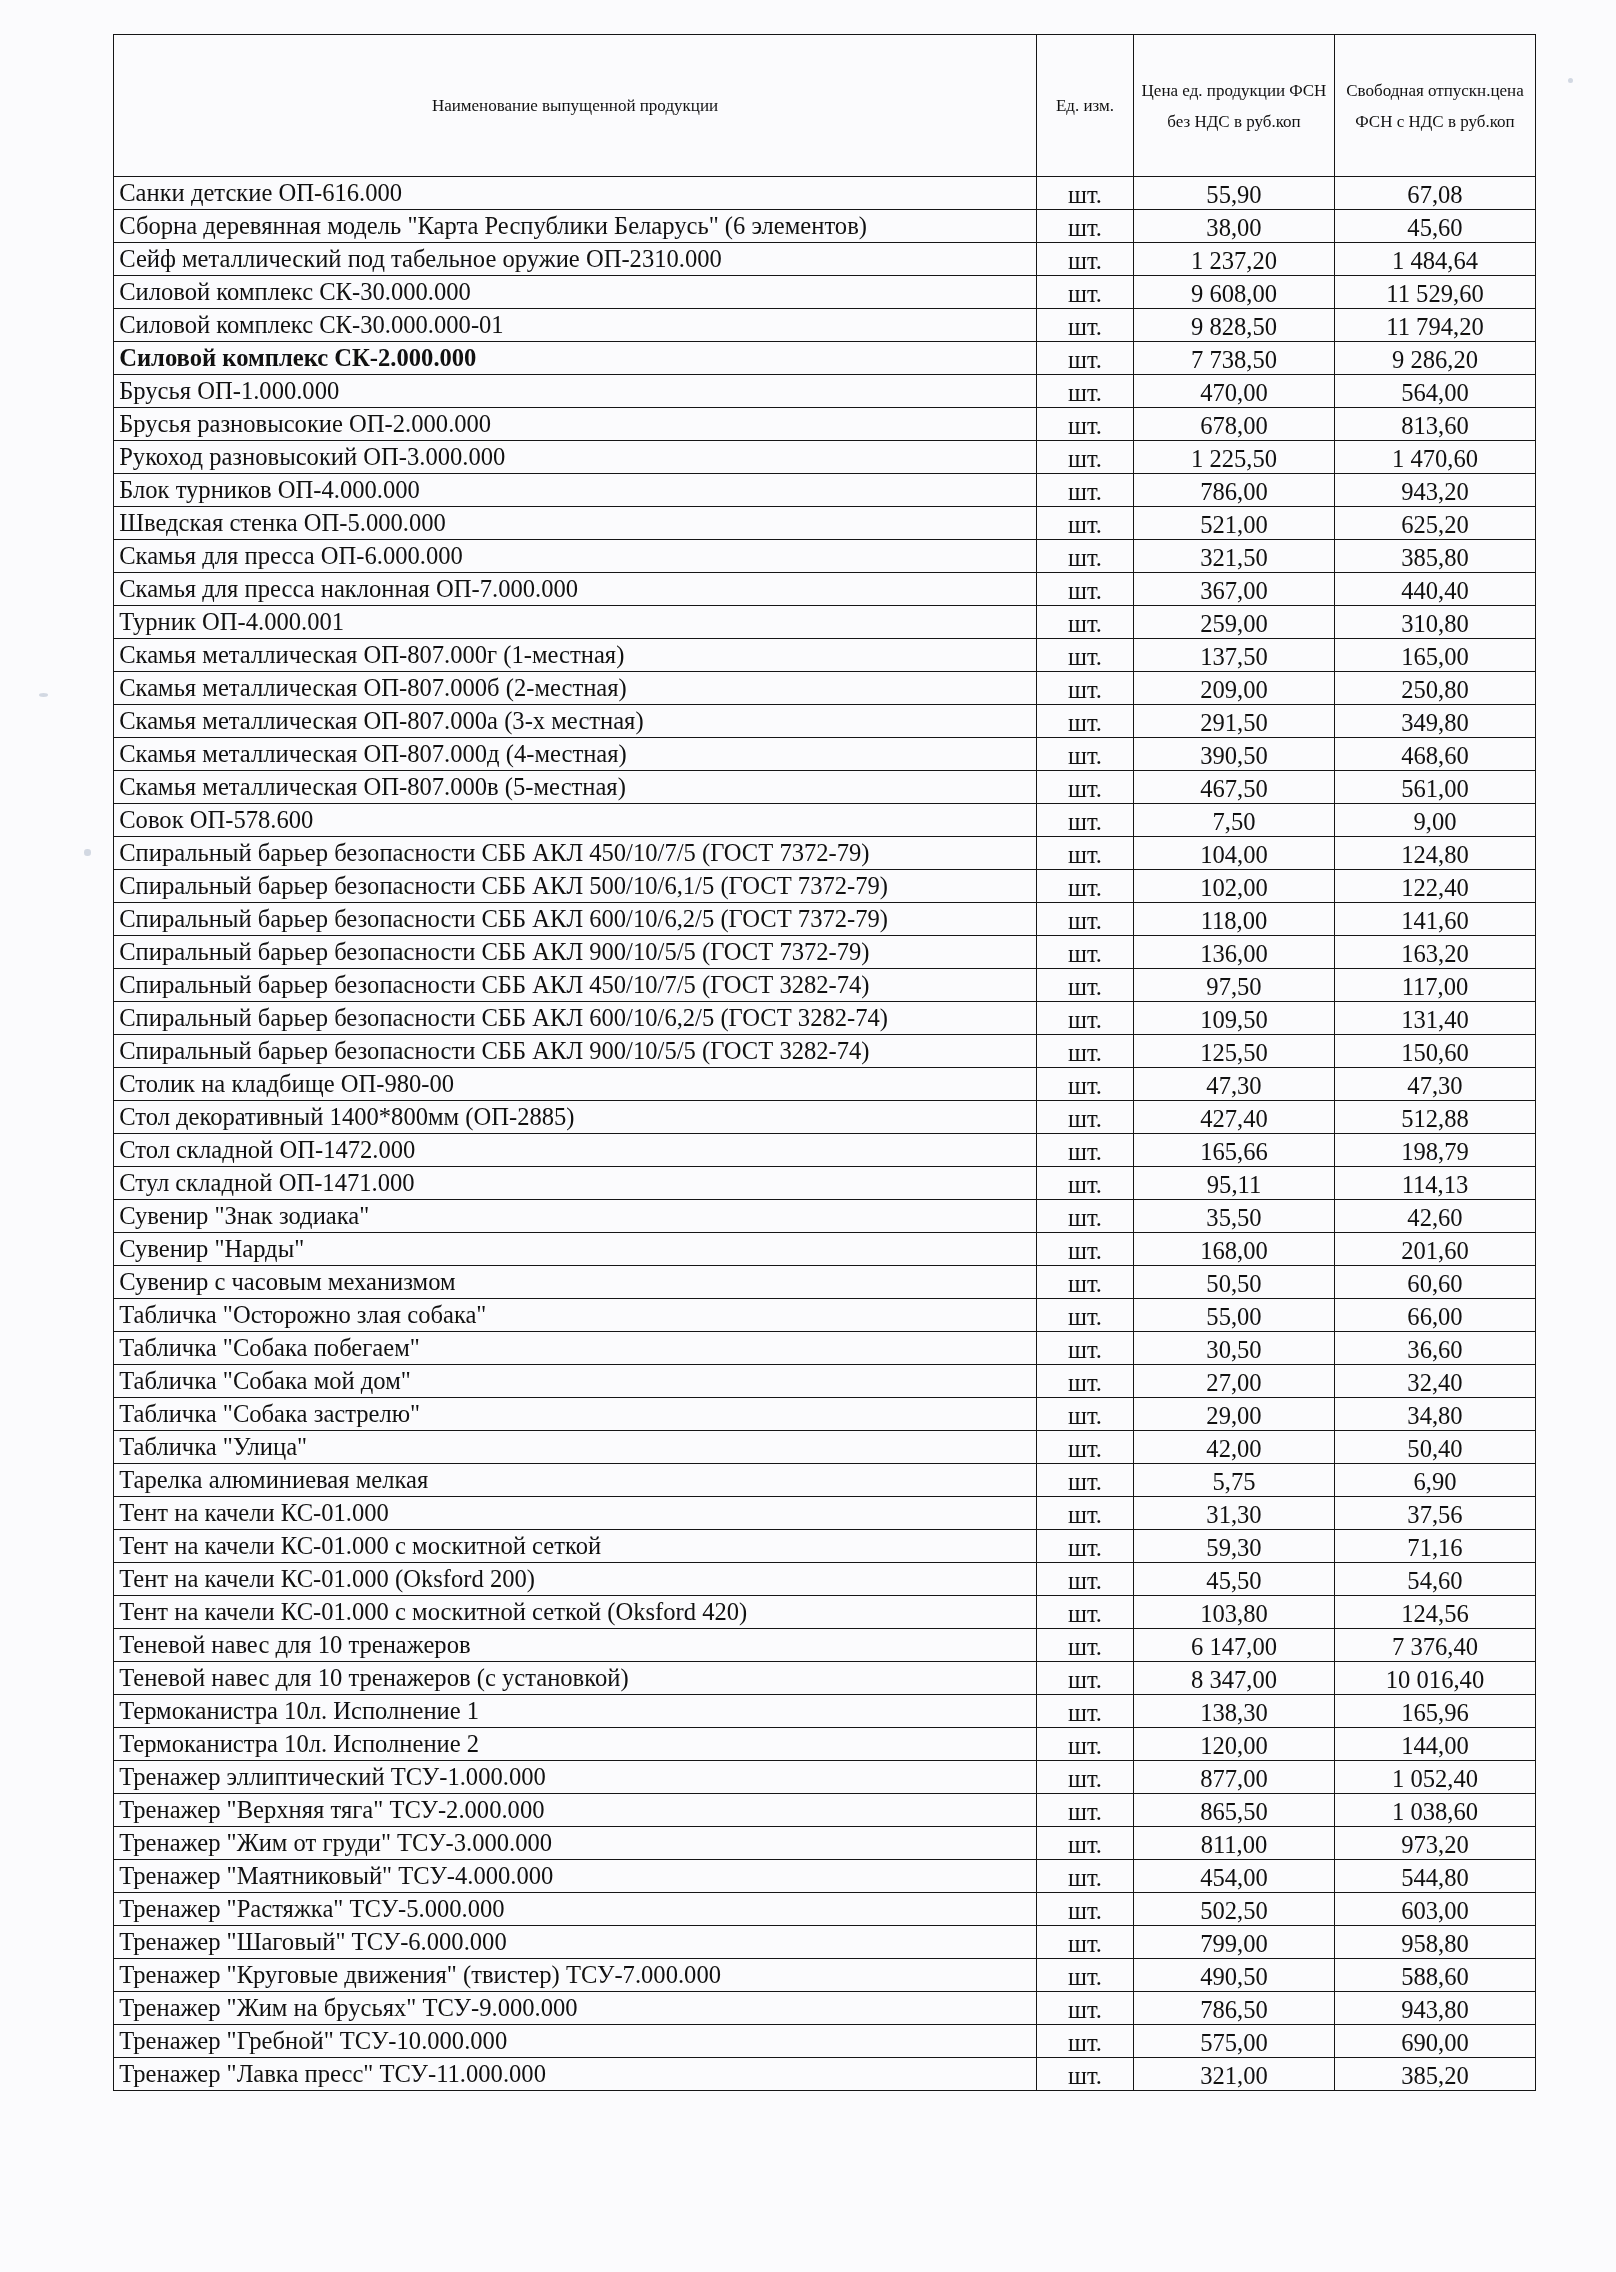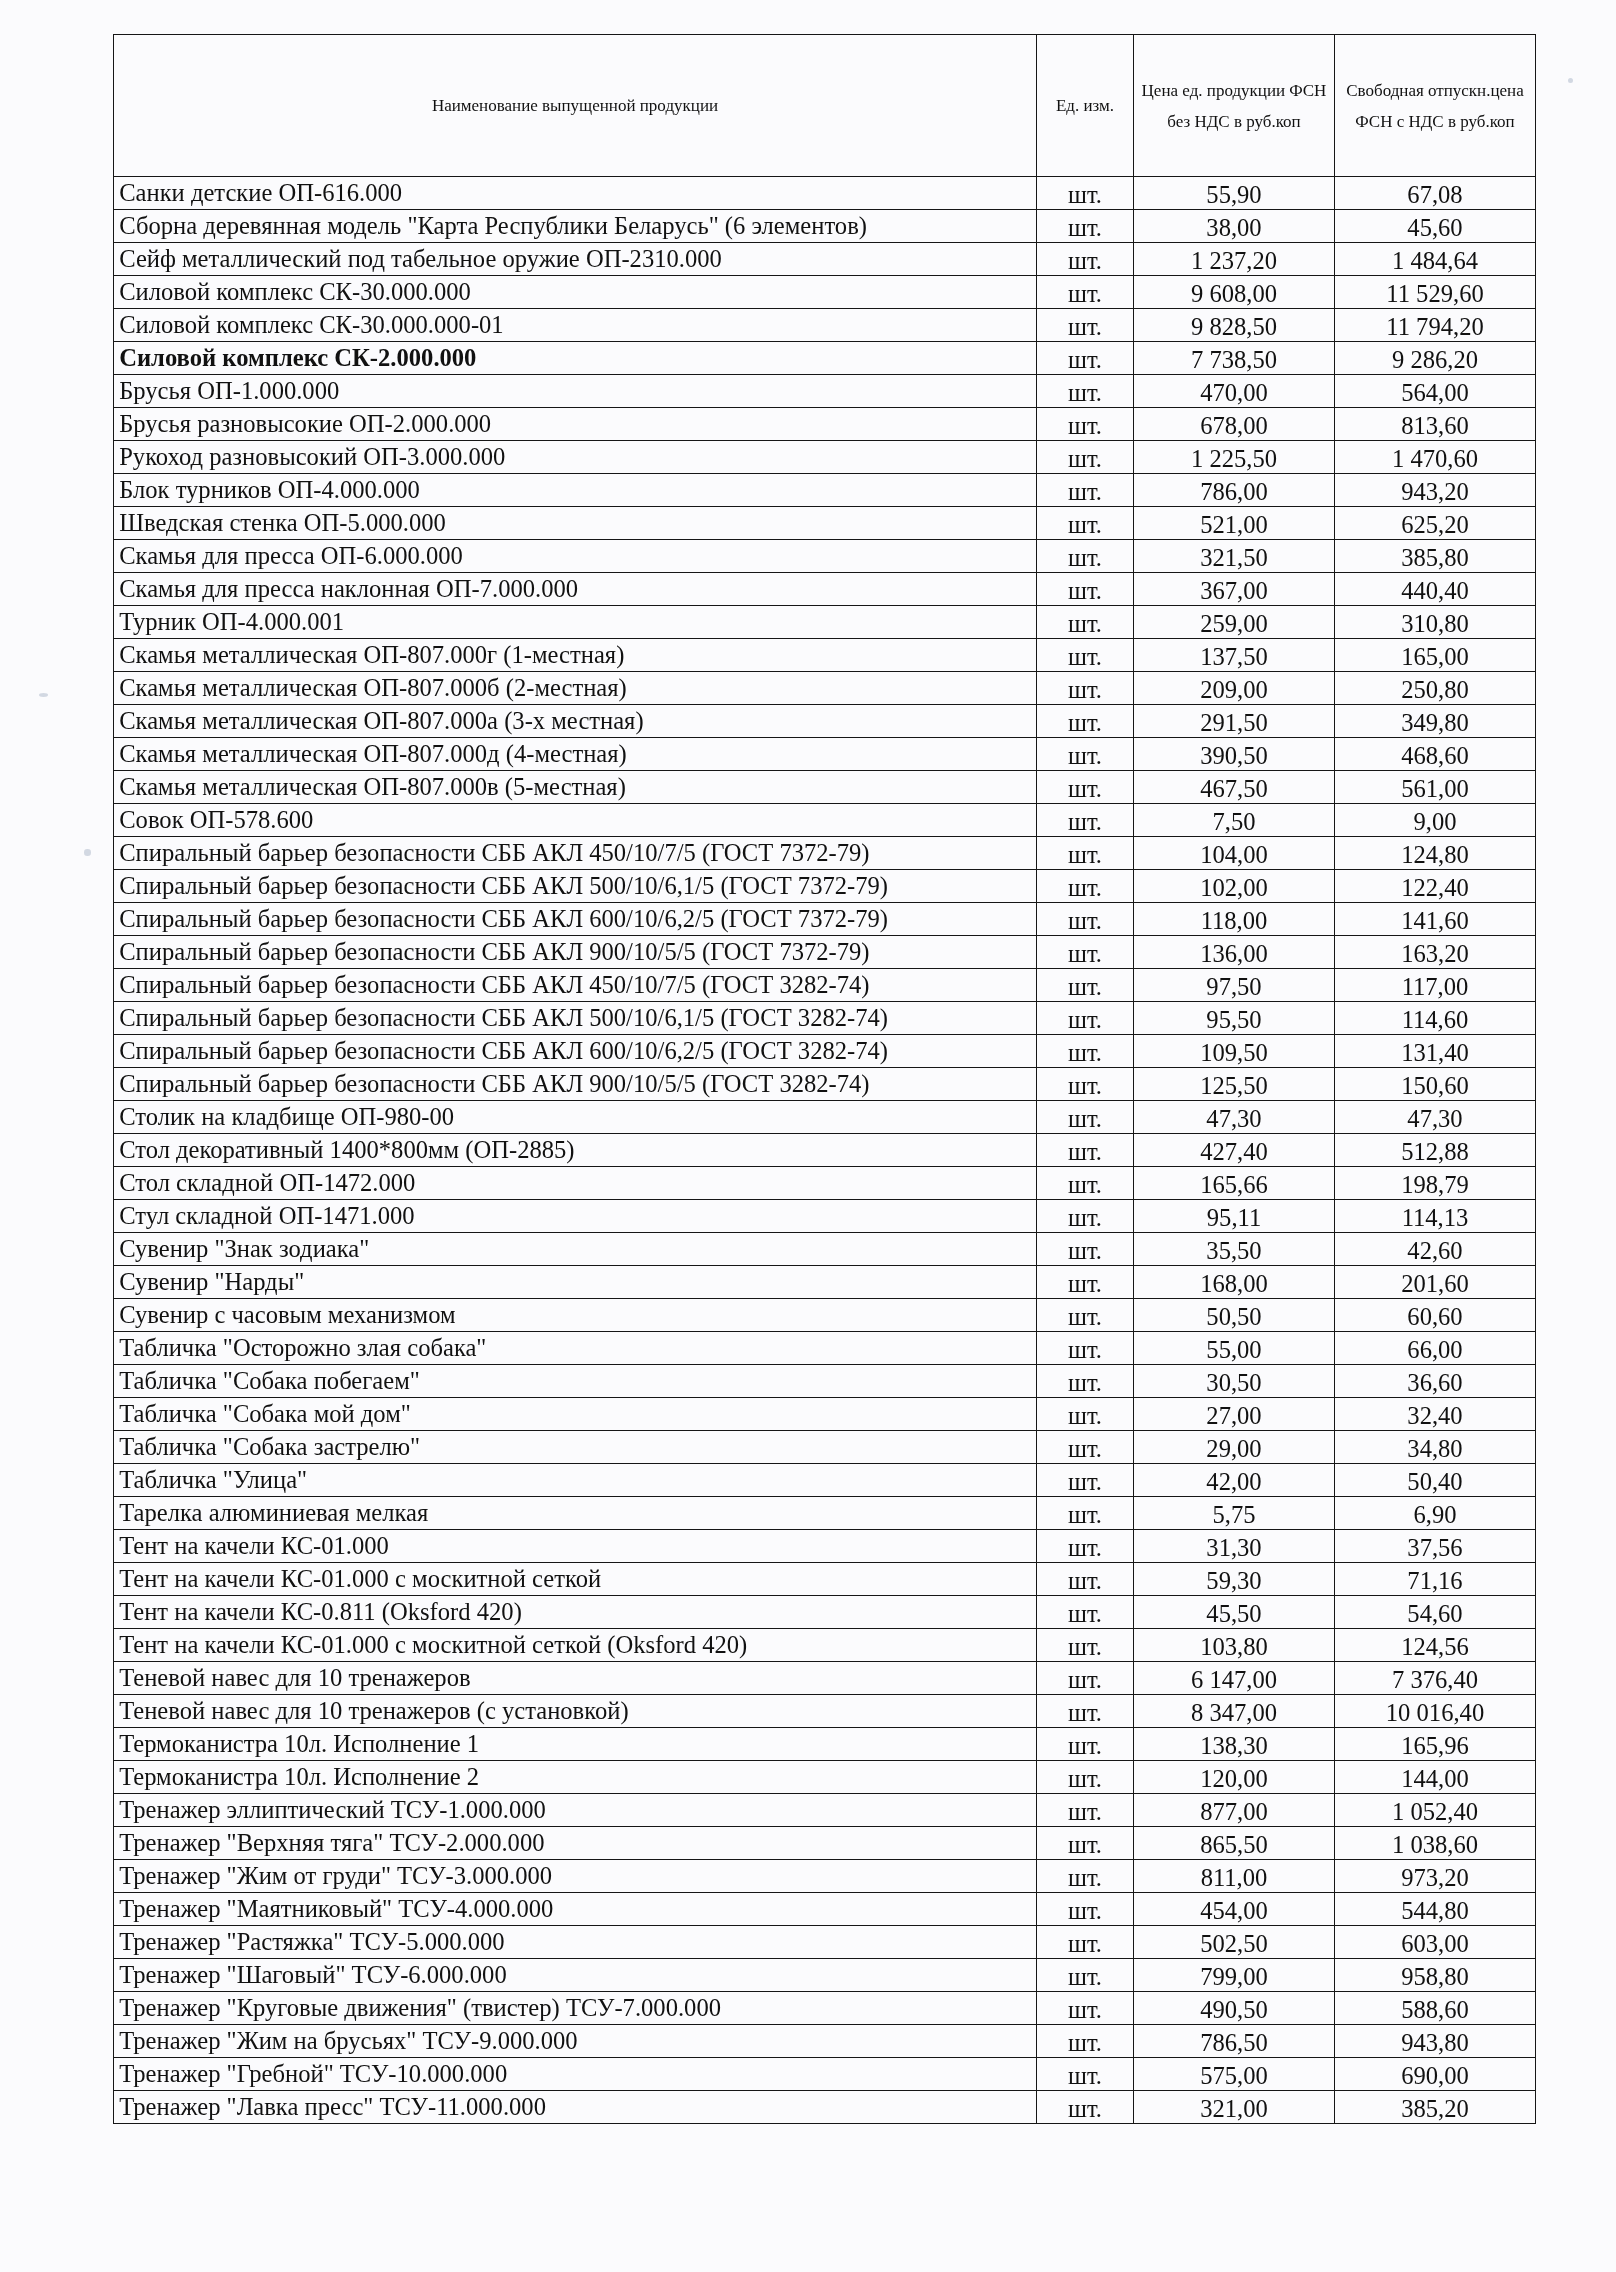--- a/index.html
+++ b/index.html
@@ -187,26 +187,20 @@
           <td class="num">136,00</td>
           <td class="num">163,20</td>
         </tr>
         <tr>
           <td class="name">Спиральный барьер безопасности СББ АКЛ 450/10/7/5 (ГОСТ 3282-74)</td>
           <td class="unit">шт.</td>
           <td class="num">97,50</td>
           <td class="num">117,00</td>
         </tr>
         <tr>
-          <td class="name">Спиральный барьер безопасности СББ АКЛ 500/10/6,1/5 (ГОСТ 3282-74)</td>
-          <td class="unit">шт.</td>
-          <td class="num">95,50</td>
-          <td class="num">114,60</td>
-        </tr>
-        <tr>
           <td class="name">Спиральный барьер безопасности СББ АКЛ 600/10/6,2/5 (ГОСТ 3282-74)</td>
           <td class="unit">шт.</td>
           <td class="num">109,50</td>
           <td class="num">131,40</td>
         </tr>
         <tr>
           <td class="name">Спиральный барьер безопасности СББ АКЛ 900/10/5/5 (ГОСТ 3282-74)</td>
           <td class="unit">шт.</td>
           <td class="num">125,50</td>
           <td class="num">150,60</td>
@@ -295,21 +289,21 @@
           <td class="num">31,30</td>
           <td class="num">37,56</td>
         </tr>
         <tr>
           <td class="name">Тент на качели КС-01.000 с москитной сеткой</td>
           <td class="unit">шт.</td>
           <td class="num">59,30</td>
           <td class="num">71,16</td>
         </tr>
         <tr>
-          <td class="name">Тент на качели КС-0.811 (Oksford 420)</td>
+          <td class="name">Тент на качели КС-01.000 (Oksford 200)</td>
           <td class="unit">шт.</td>
           <td class="num">45,50</td>
           <td class="num">54,60</td>
         </tr>
         <tr>
           <td class="name">Тент на качели КС-01.000 с москитной сеткой (Oksford 420)</td>
           <td class="unit">шт.</td>
           <td class="num">103,80</td>
           <td class="num">124,56</td>
         </tr>

